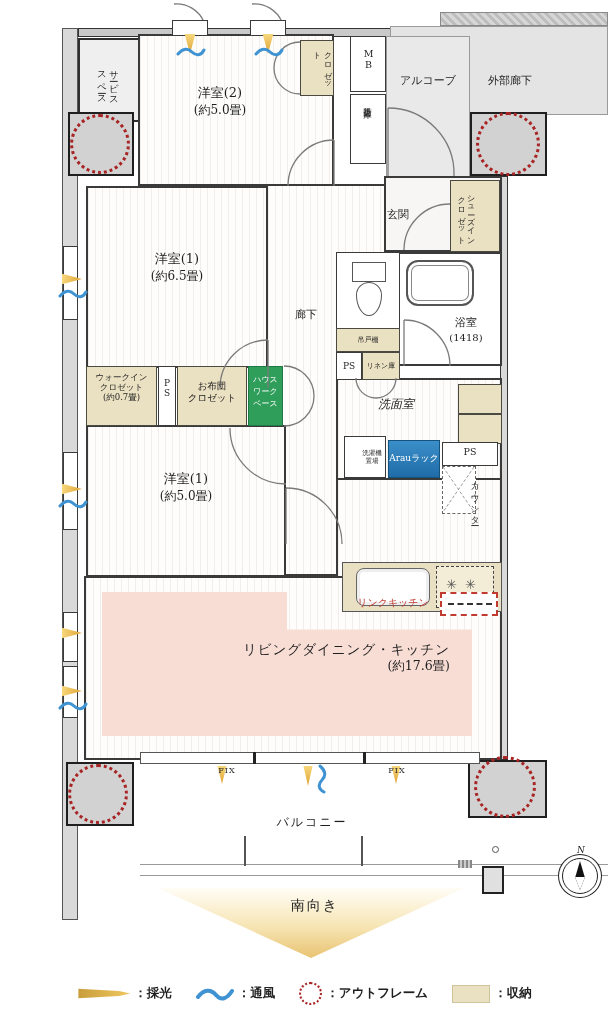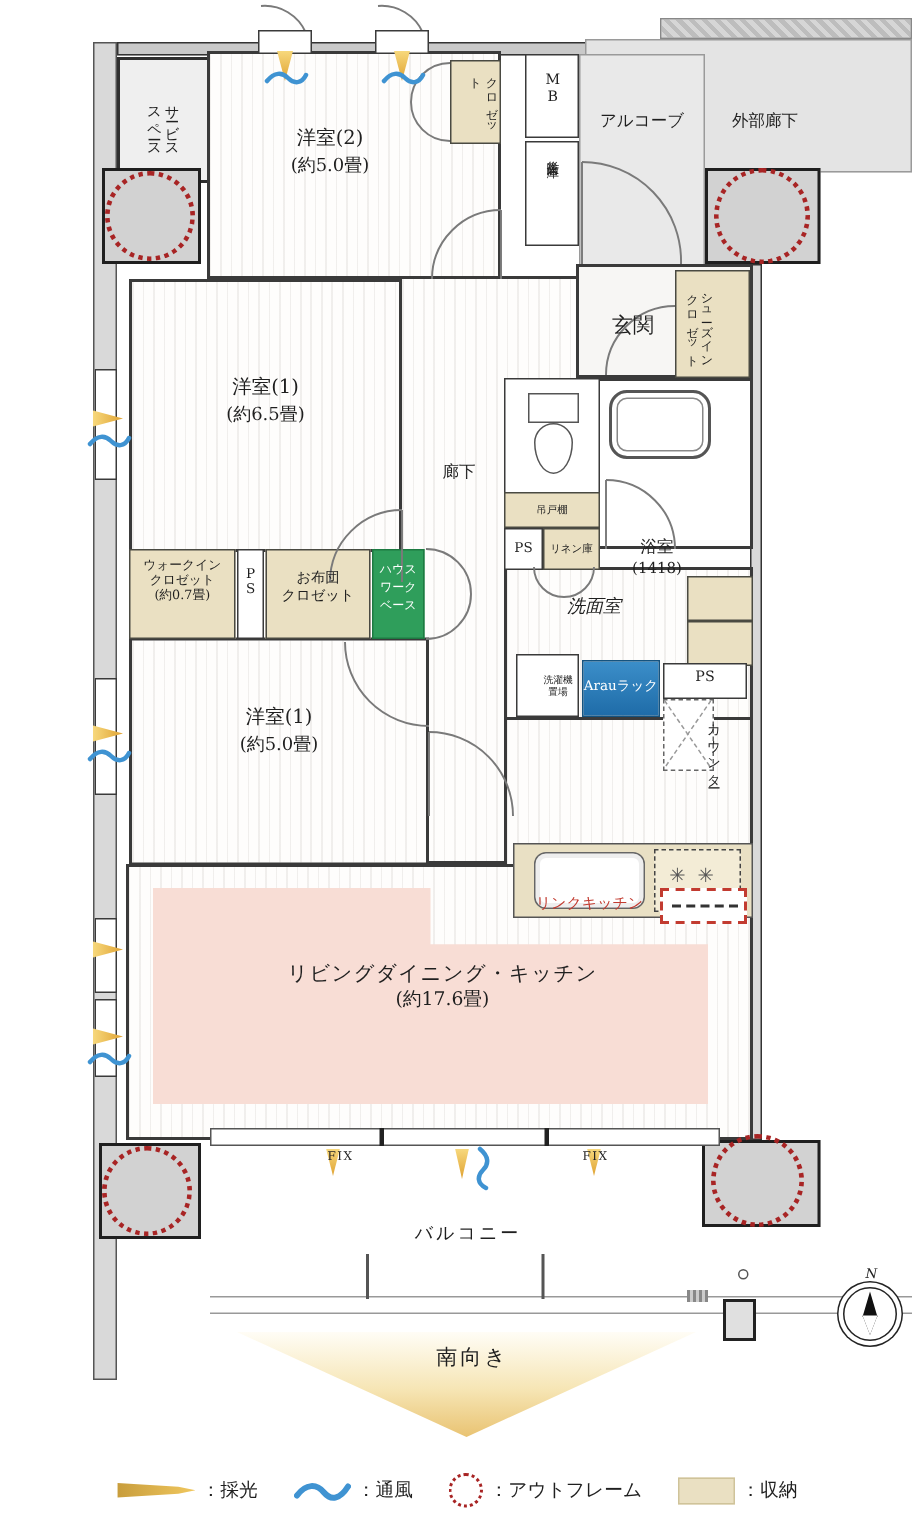--- a/index.html
+++ b/index.html
@@ -196,32 +196,32 @@
 
   <div class="abs lbl" style="left:160px;top:84px;width:120px;">
     <div class="name">洋室(2)</div>
     <div class="size">(約5.0畳)</div>
   </div>
   <div class="abs vt" style="left:310px;top:46px;font-size:8px;height:48px;">クロゼット</div>
   <div class="abs vt-up" style="left:363px;top:48px;font-size:9.5px;">MB</div>
   <div class="abs vt" style="left:362px;top:100px;font-size:8.5px;height:60px;">防災倉庫</div>
   <div class="abs lbl" style="left:388px;top:74px;width:80px;font-size:11px;">アルコーブ</div>
   <div class="abs lbl" style="left:468px;top:74px;width:84px;font-size:11px;">外部廊下</div>
-  <div class="abs lbl" style="left:400px;top:208px;width:44px;font-size:14px;">玄関</div>
+  <div class="abs lbl" style="left:376px;top:208px;width:44px;font-size:11px;">玄関</div>
   <div class="abs vt lbl-xs" style="left:456px;top:188px;height:56px;font-size:8px;">
     <span>シューズイン</span><br>
     <span>クロゼット</span>
   </div>
 
   <div class="abs lbl" style="left:117px;top:250px;width:120px;">
     <div class="name">洋室(1)</div>
     <div class="size">(約6.5畳)</div>
   </div>
   <div class="abs lbl" style="left:286px;top:308px;width:40px;font-size:11px;">廊下</div>
-  <div class="abs lbl" style="left:392px;top:316px;width:92px;margin-top:42px;">
+  <div class="abs lbl" style="left:420px;top:316px;width:92px;">
     <div style="font-size:11px;">浴室</div>
     <div style="font-size:10px;">(1418)</div>
   </div>
   <div class="abs lbl-xs" style="left:338px;top:336px;width:60px;">吊戸棚</div>
   <div class="abs lbl" style="left:336px;top:360px;width:26px;font-size:9px;">PS</div>
   <div class="abs lbl-xs" style="left:362px;top:362px;width:38px;">リネン庫</div>
   <div class="abs lbl" style="left:360px;top:396px;width:72px;font-size:12px;font-style:italic;">洗面室</div>
   <div class="abs lbl-xs" style="left:346px;top:450px;width:52px;font-size:6.5px;">
     <span>洗濯機</span><br>
     <span>置場</span>
@@ -245,30 +245,30 @@
     <span>ハウス</span><br>
     <span>ワーク</span><br>
     <span>ベース</span>
   </div>
 
   <div class="abs lbl" style="left:126px;top:470px;width:120px;">
     <div class="name">洋室(1)</div>
     <div class="size">(約5.0畳)</div>
   </div>
 
-  <div class="abs lbl" style="left:140px;top:640px;width:310px;">
+  <div class="abs lbl" style="left:140px;top:640px;width:310px;text-align:right;">
     <div style="font-size:13.5px;letter-spacing:1px;">リビングダイニング・キッチン</div>
     <div style="font-size:12.5px;">(約17.6畳)</div>
   </div>
 
   <div class="abs lbl" style="left:212px;top:766px;width:30px;font-size:8px;letter-spacing:1px;">FIX</div>
   <div class="abs lbl" style="left:382px;top:766px;width:30px;font-size:8px;letter-spacing:1px;">FIX</div>
   <div class="abs lbl" style="left:262px;top:814px;width:100px;font-size:12px;letter-spacing:2px;">バルコニー</div>
 
-  <div class="abs legend-row" style="left:0;top:982px;width:610px;">
+  <div class="abs legend-row" style="left:0;top:982px;width:610px;font-weight:bold;">
     <div class="legend-item">
       <div style="width:52px;height:12px;background:linear-gradient(90deg,#c89d3c,#f0c75e);
                   clip-path:polygon(0 10%,78% 30%,100% 50%,78% 70%,0 90%);"></div>
       <span>：採光</span>
     </div>
     <div class="legend-item">
       <svg width="38" height="14">
         <path d="M2 10 C8 2 15 2 20 8 S 31 12 36 4" stroke="#3f93d2" stroke-width="4" fill="none" stroke-linecap="round"></path>
       </svg>
       <span>：通風</span>

